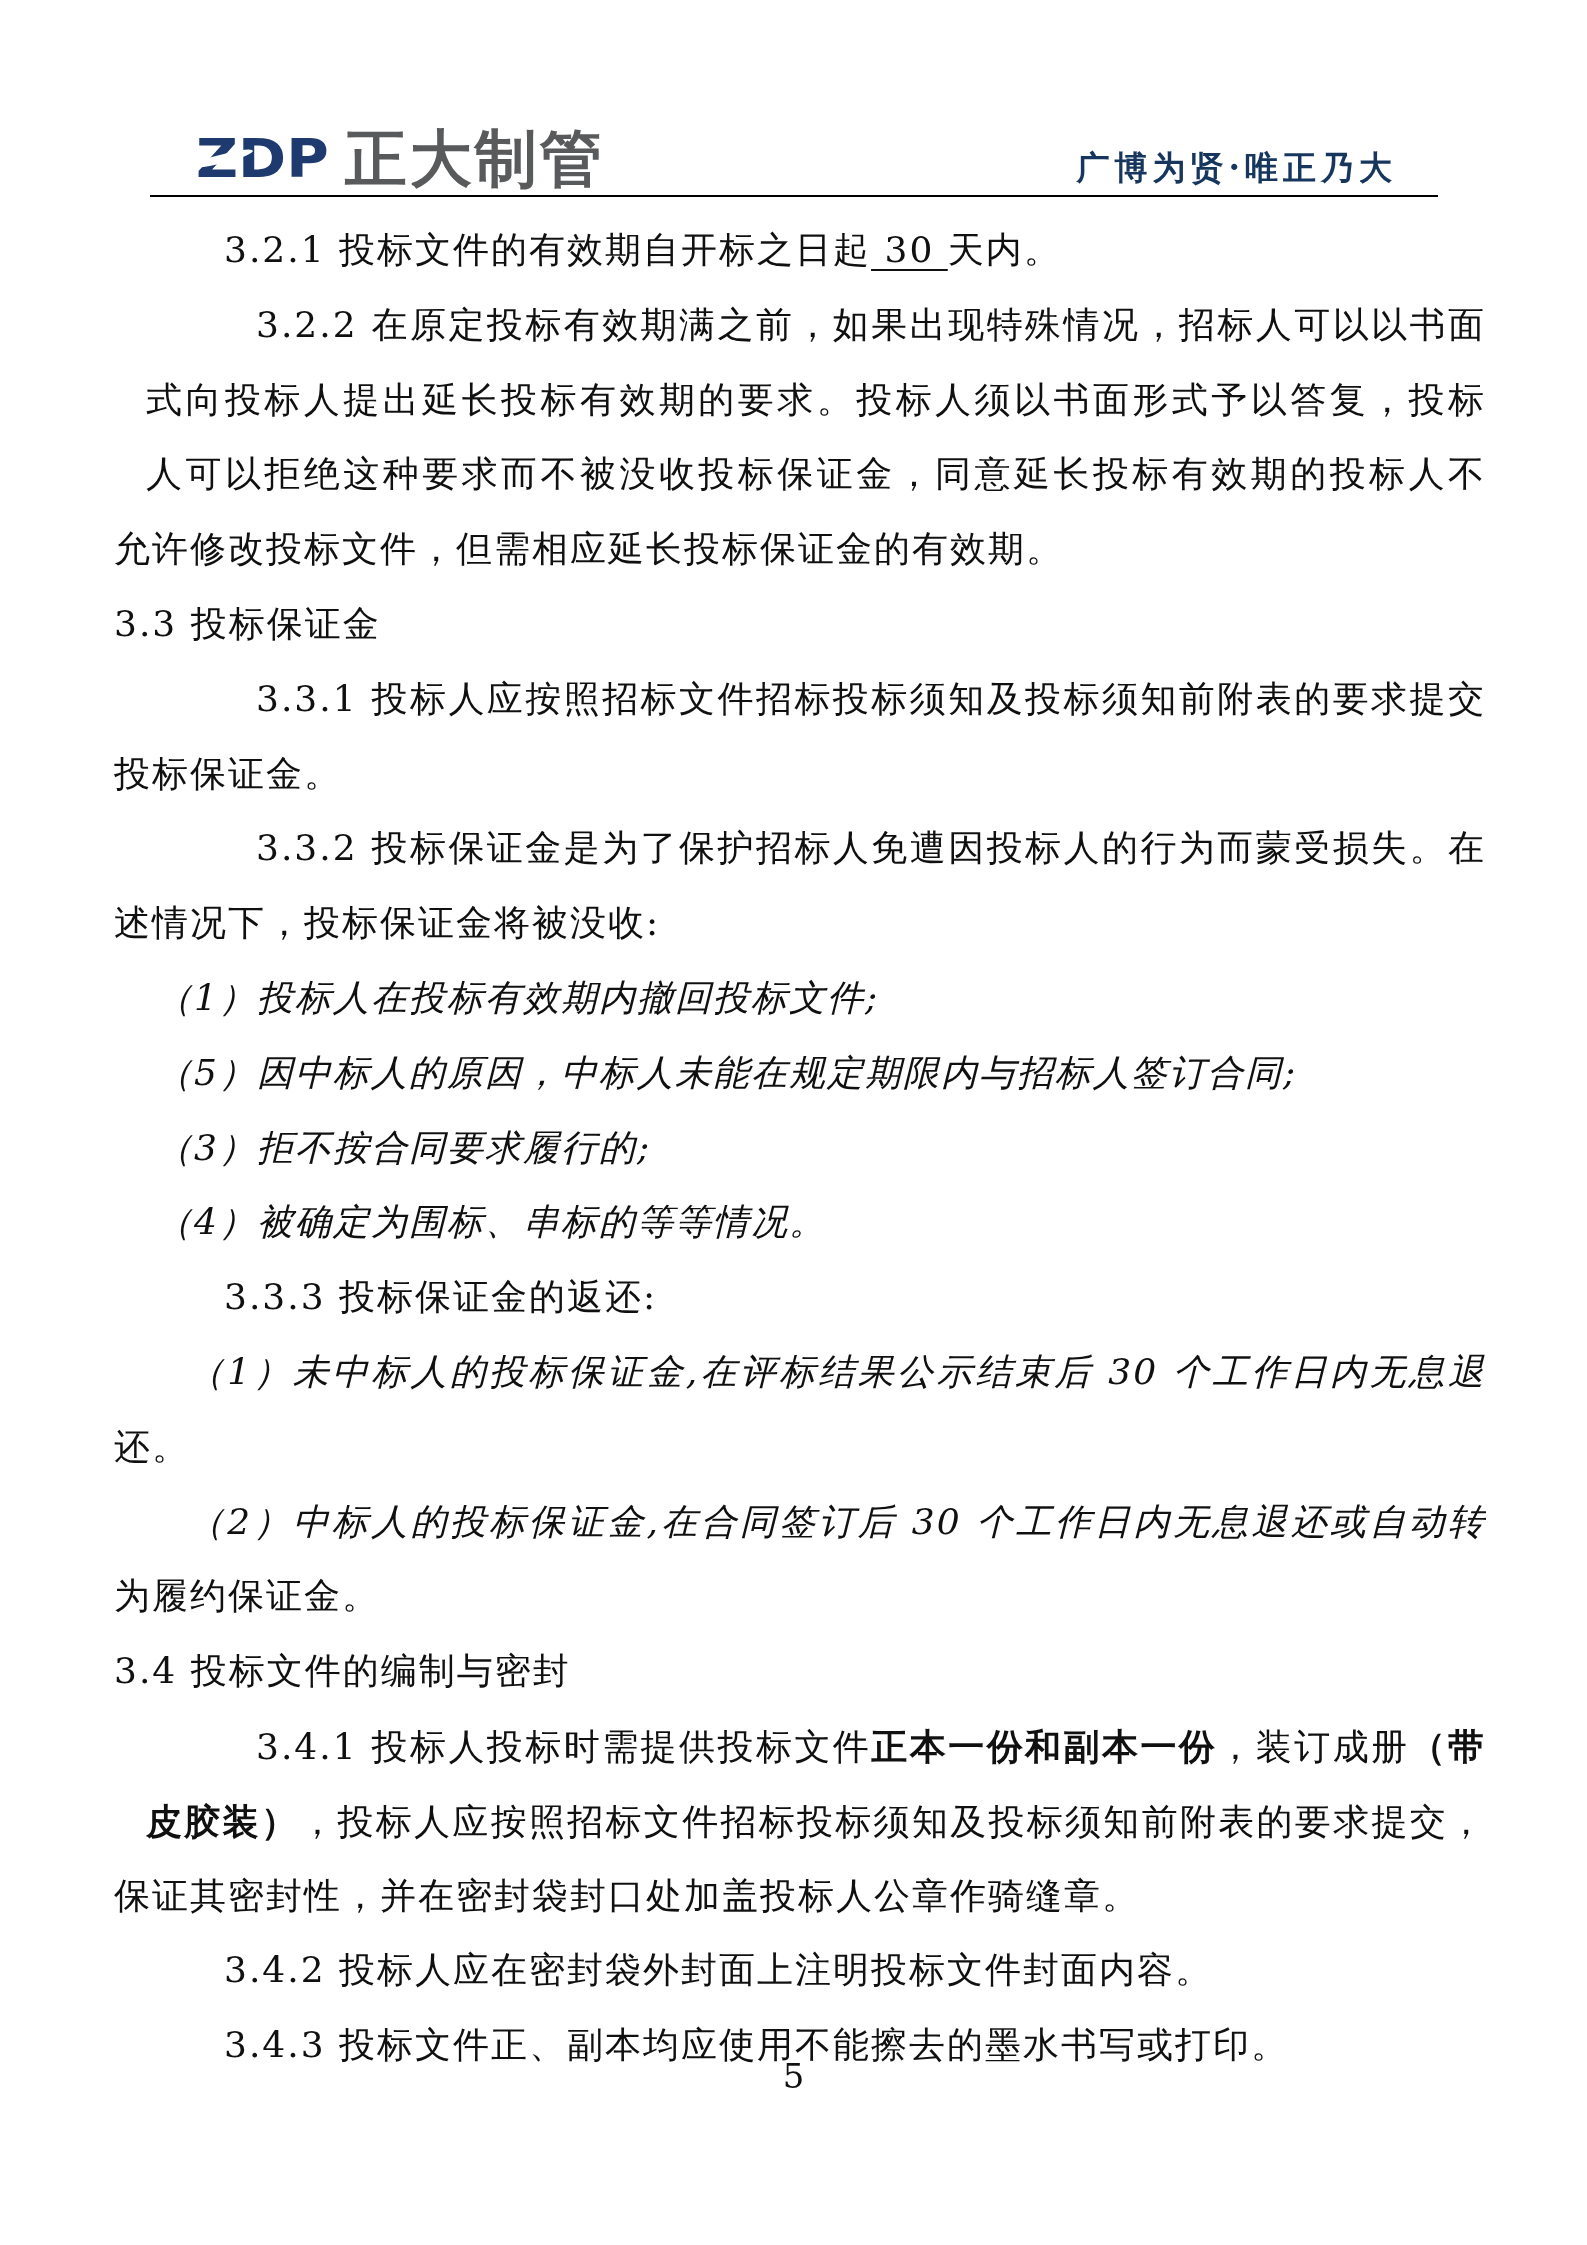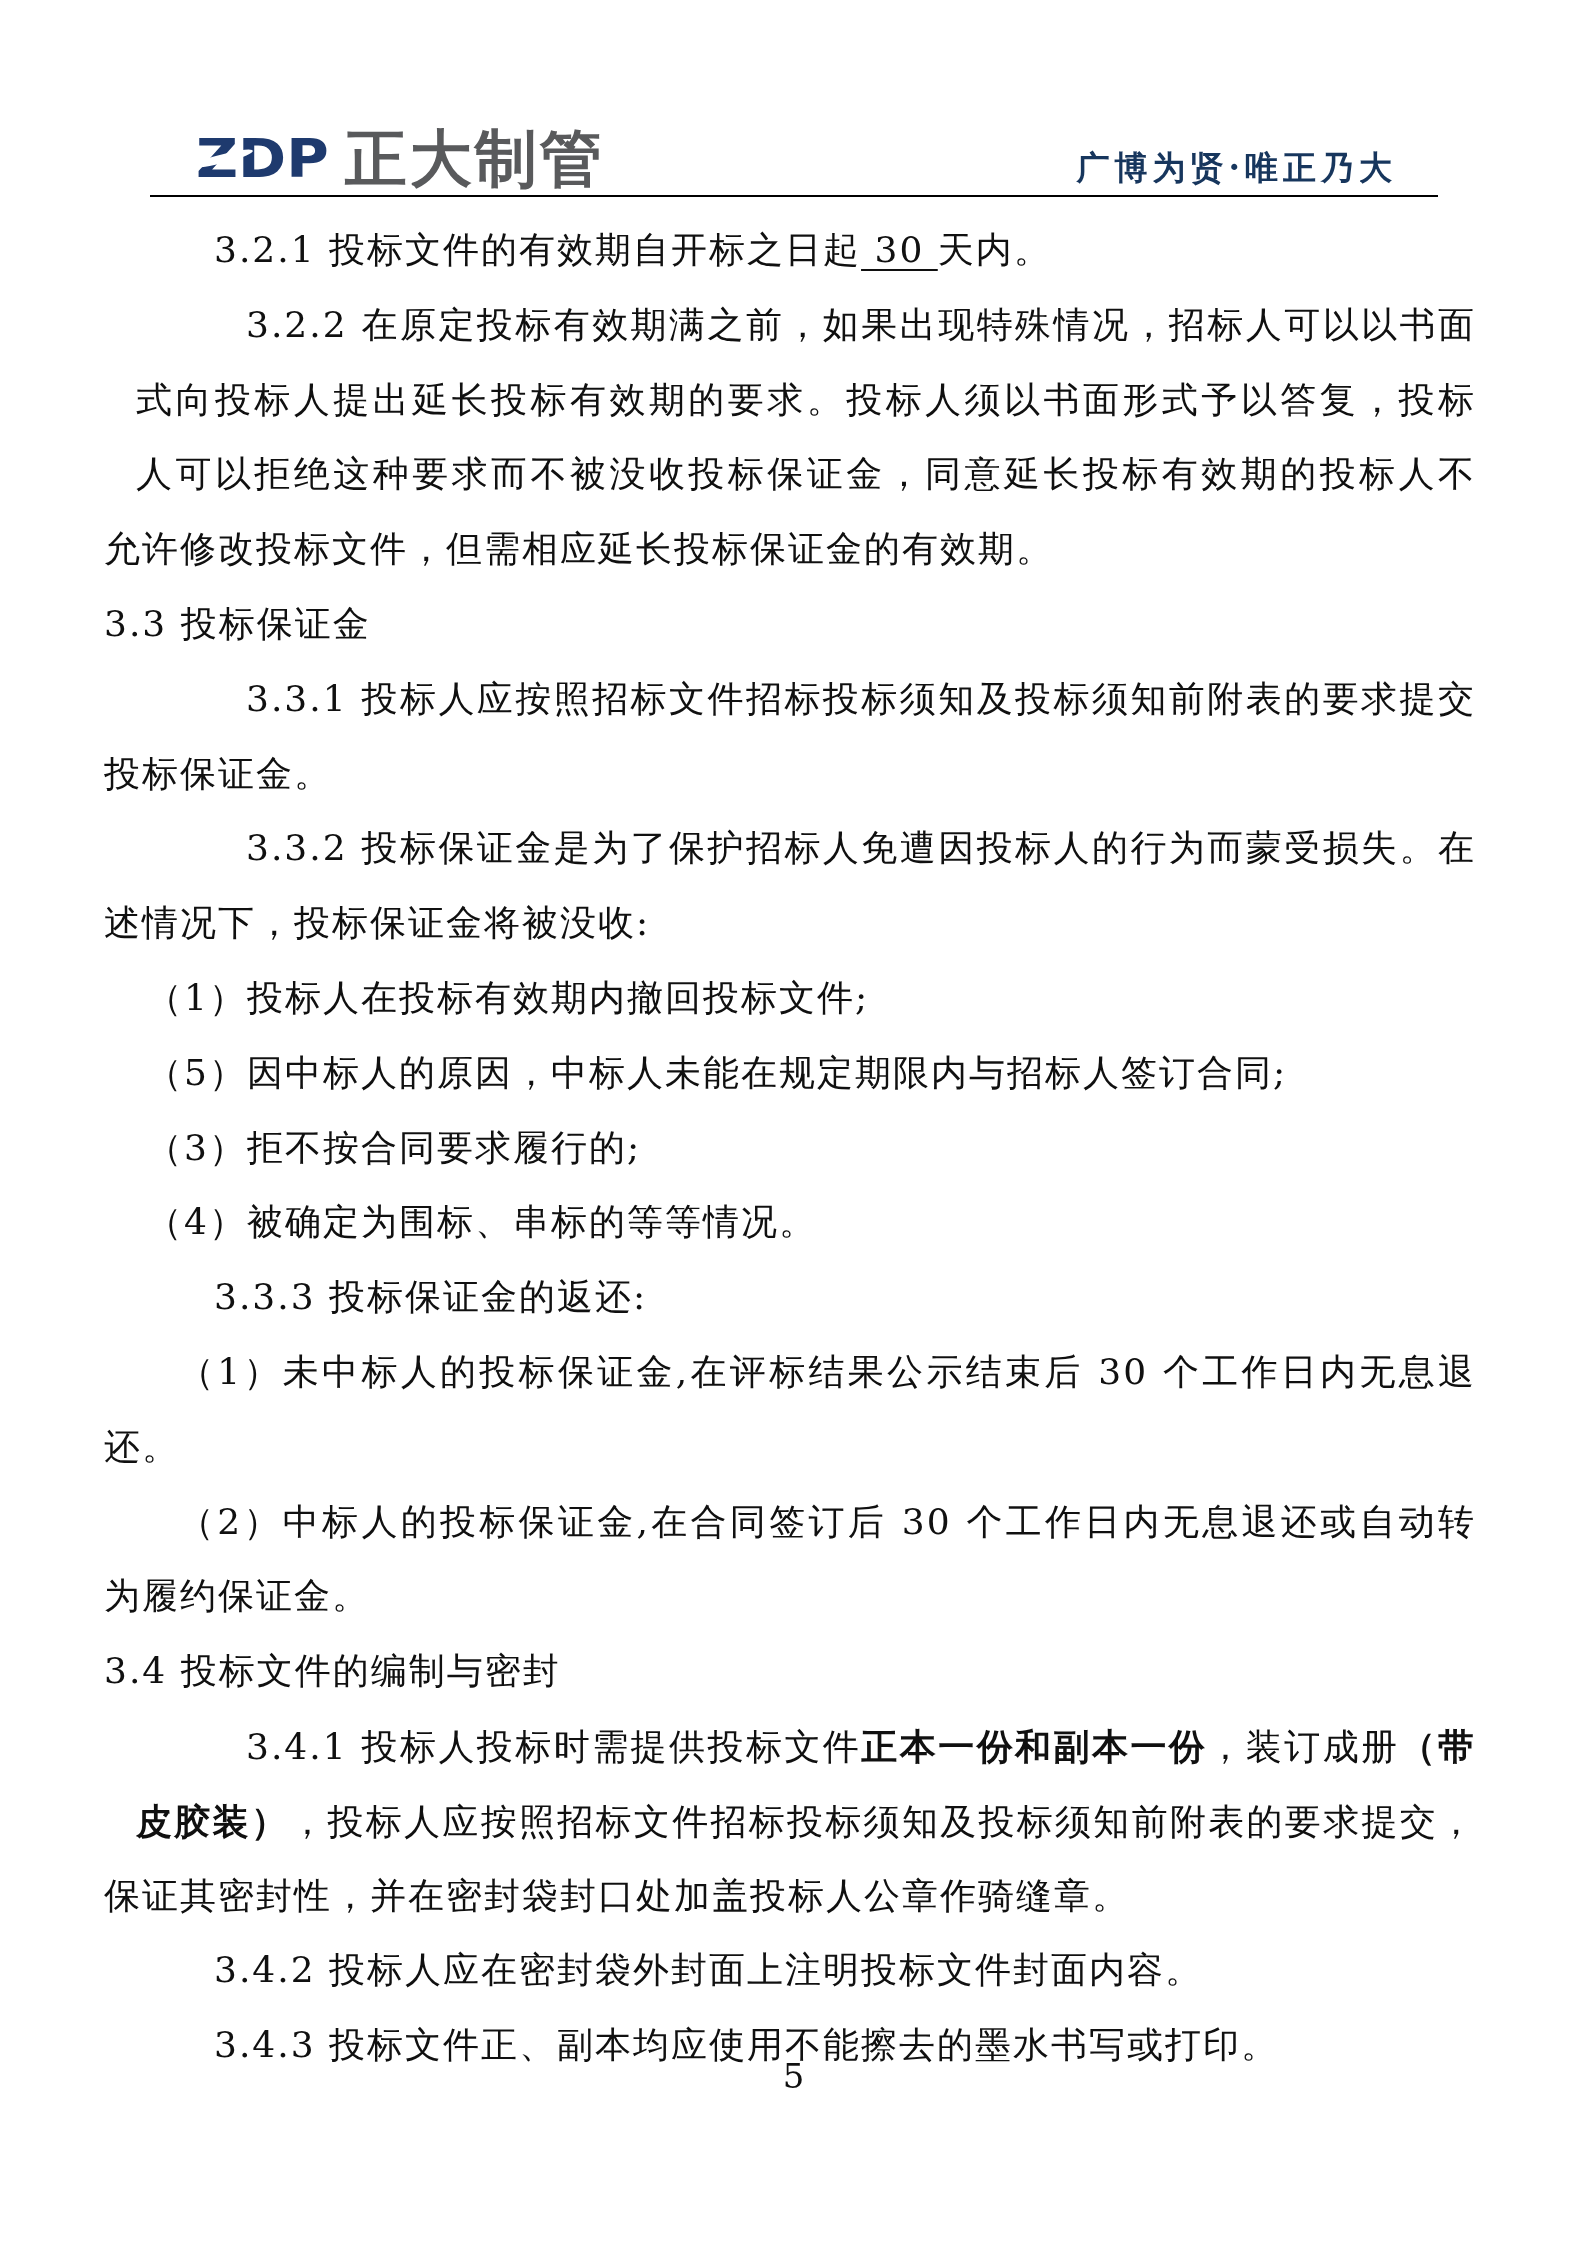--- a/index.html
+++ b/index.html
@@ -46,34 +46,34 @@
     letter-spacing:5px;
     color:#17365d;
     white-space:nowrap;
   }
   .header-rule{
     position:absolute;left:150px;top:195px;
     width:1288px;height:2px;background:#000;
   }
   
   .content{
-    position:absolute;left:104px;top:213px;
+    position:absolute;left:114px;top:213px;
     width:1372px;
     font-size:36px;
     color:#101010;
     letter-spacing:2px;
   }
   .line{
     height:74.8px;line-height:74.8px;
     text-align:justify;
     overflow:hidden;
   }
   .line.fill{ text-align-last:justify;margin-left:32px; }
   .ind0{ text-indent:0; }
-  .ind1{ text-indent:42px; }
+  .ind1{ text-indent:42px;font-style:italic; }
   .ind2{ text-indent:110px; }
   .b{ font-weight:700; }
   .u{ text-decoration:underline; text-decoration-thickness:2px; text-underline-offset:7px; }
   
   .page-number{
     position:absolute;left:0;top:2056px;
     width:1587px;
     text-align:center;
     font-size:34px;color:#101010;
   }

